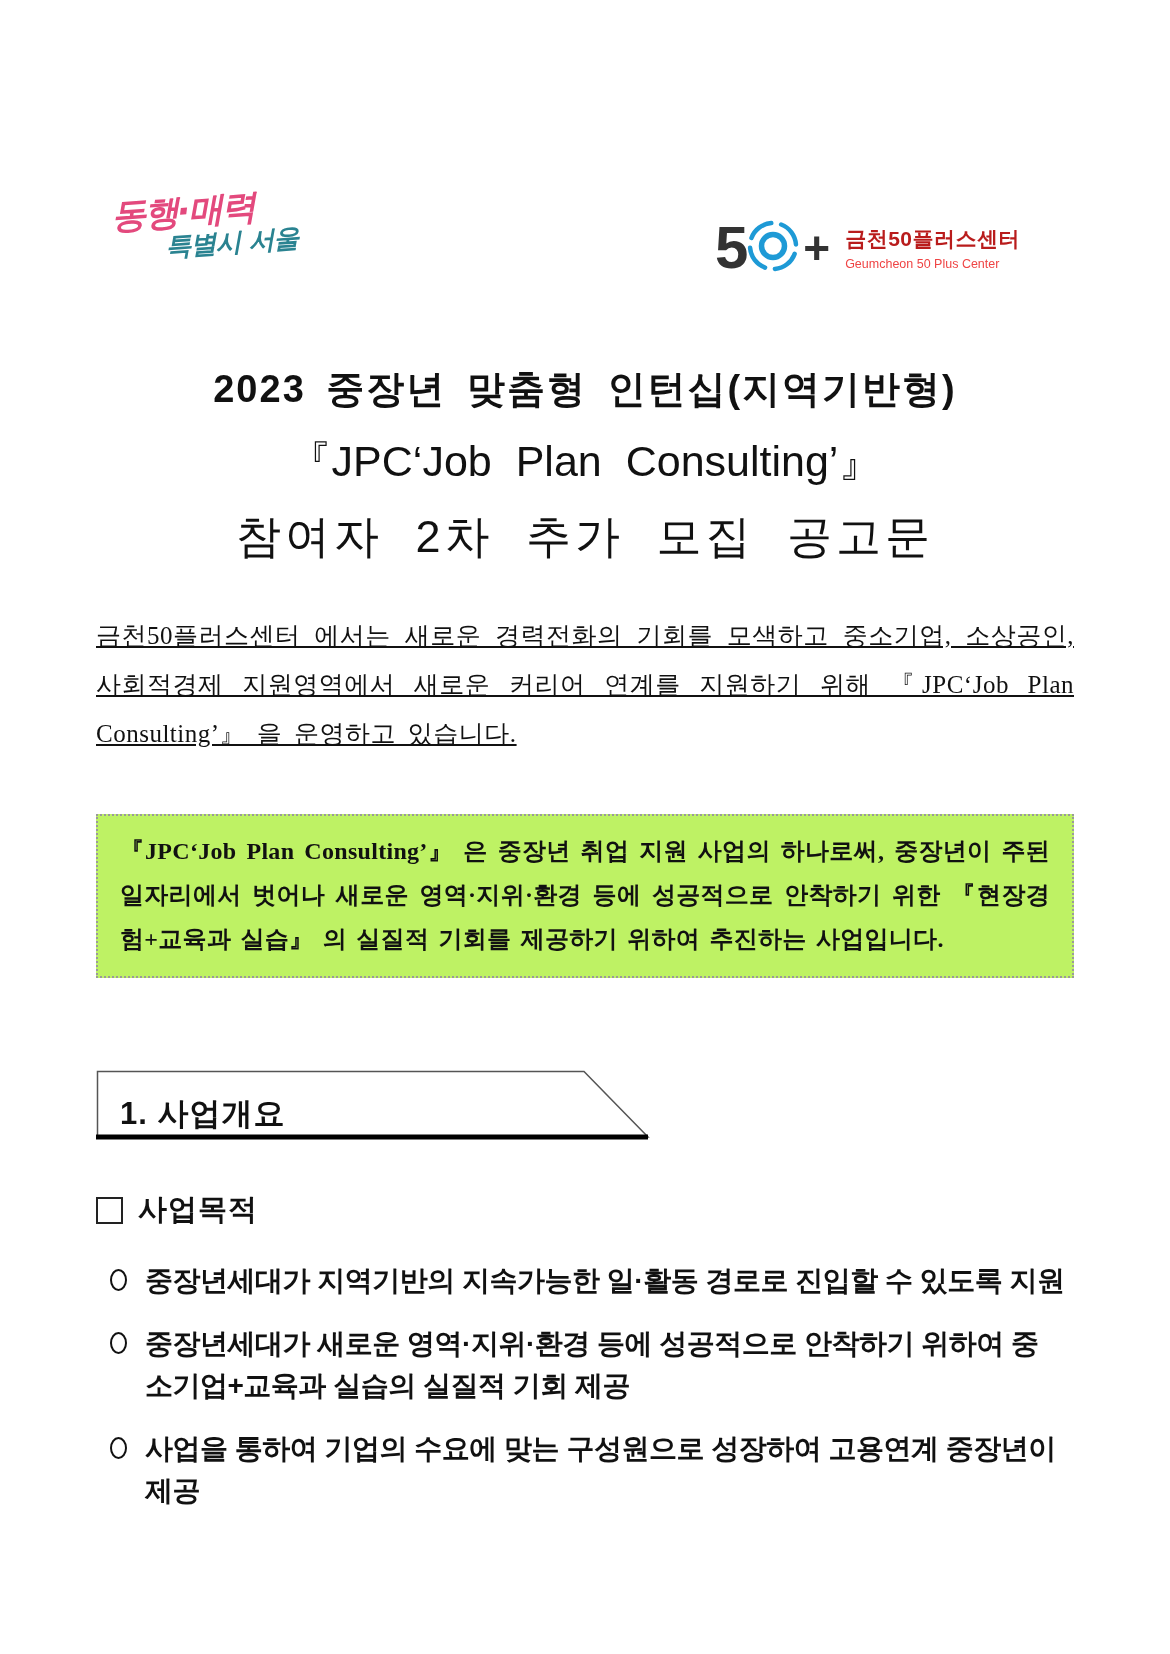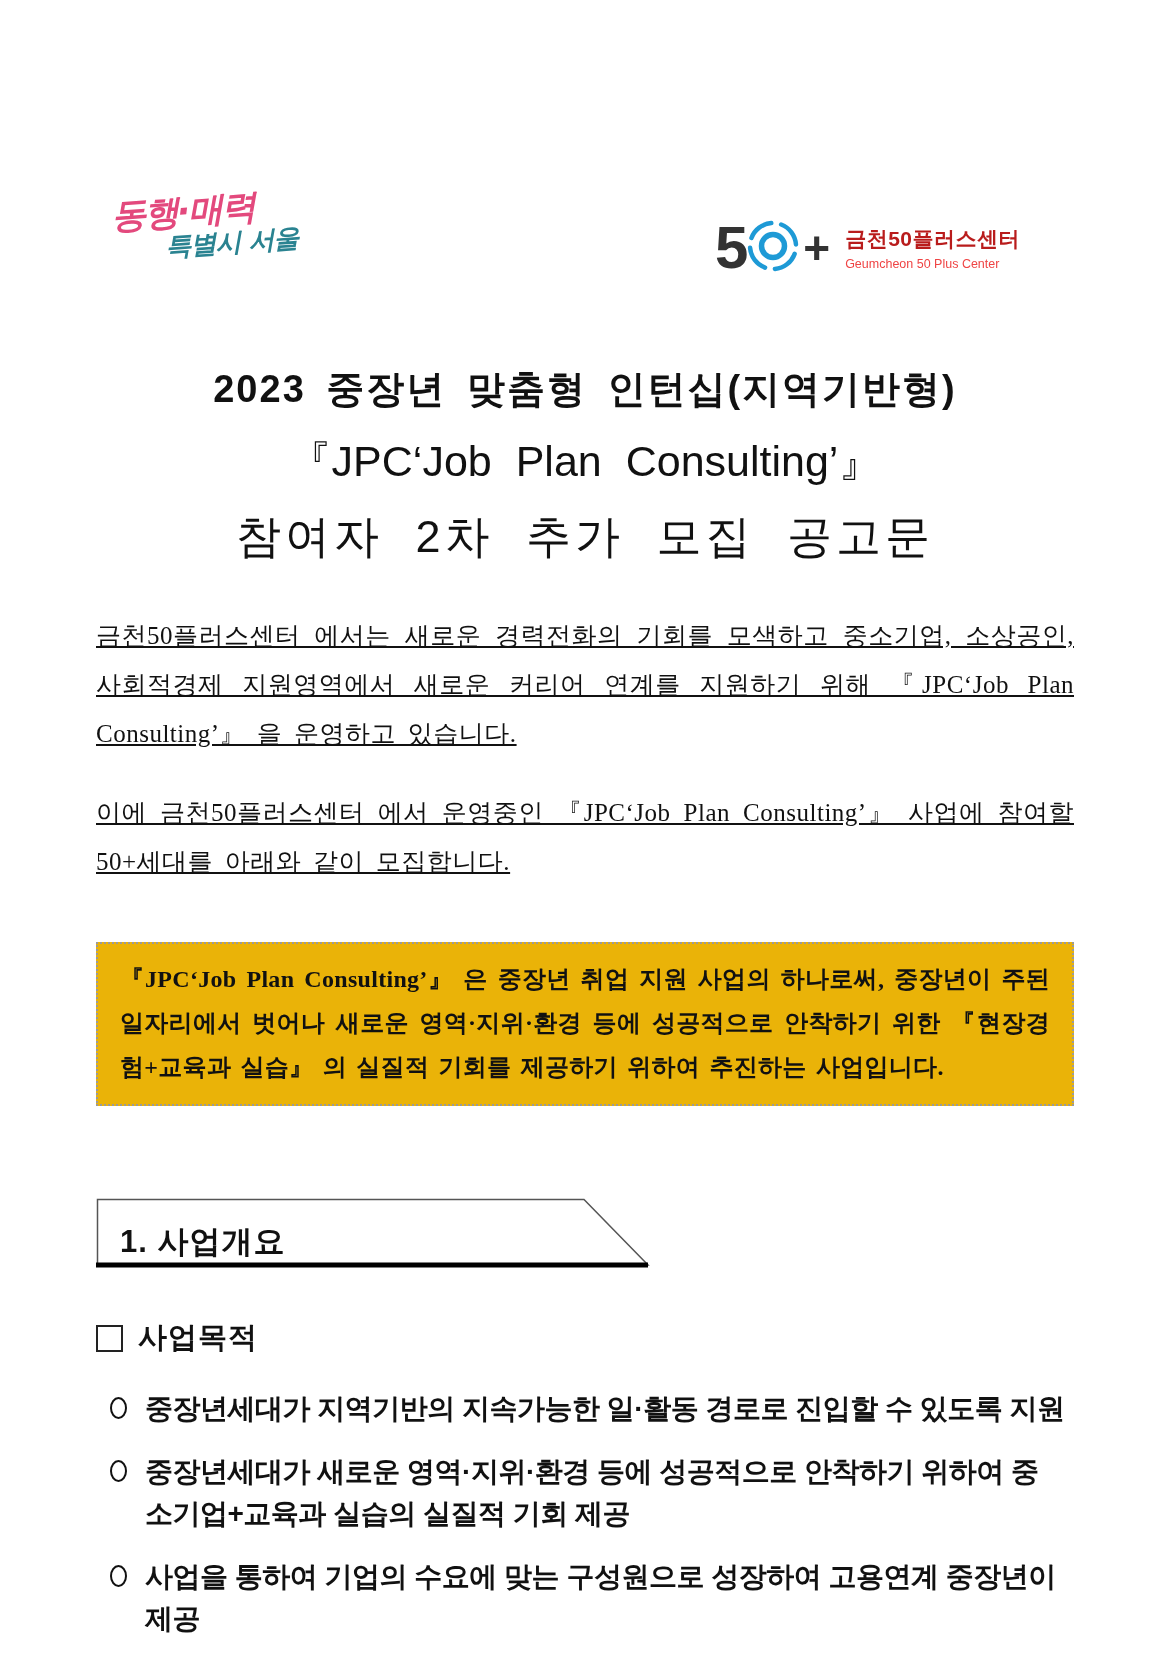--- a/index.html
+++ b/index.html
@@ -48,21 +48,21 @@
   .content { padding: 0 96px; }
   .para {
     font-size: 25px; line-height: 49px; text-align: justify;
     word-spacing: 5px; letter-spacing: 0.5px; text-decoration: underline;
   }
   .para.p1 { margin-top: 44px; }
   .para.p2 { margin-top: 30px; }
 
   .highlight-box {
     margin-top: 56px;
-    background: #eab308;
+    background: #bef264;
     border: 2px dotted #9a9a9a;
     padding: 13px 22px 15px 22px;
     font-size: 24px; line-height: 44px; font-weight: 600;
     text-align: justify; word-spacing: 3px; letter-spacing: 0.3px;
   }
 
   
   .section-header {
     position: relative; margin-top: 92px; margin-left: 0;
     width: 560px; height: 74px;
@@ -134,21 +134,20 @@
   <div class="title-block">
     <div class="t1">2023 중장년 맞춤형 인턴십(지역기반형)</div>
     <div class="t2">『JPC‘Job Plan Consulting’』</div>
     <div class="t3">참여자 2차 추가 모집 공고문</div>
   </div>
 
   <div class="content">
 
     <p class="para p1">금천50플러스센터 에서는 새로운 경력전화의 기회를 모색하고 중소기업, 소상공인, 사회적경제 지원영역에서 새로운 커리어 연계를 지원하기 위해 『JPC‘Job Plan Consulting’』 을 운영하고 있습니다.</p>
 
-    <p class="para p2">이에 금천50플러스센터 에서 운영중인 『JPC‘Job Plan Consulting’』 사업에 참여할 50+세대를 아래와 같이 모집합니다.</p>
 
     <div class="highlight-box">『JPC‘Job Plan Consulting’』 은 중장년 취업 지원 사업의 하나로써, 중장년이 주된 일자리에서 벗어나 새로운 영역·지위·환경 등에 성공적으로 안착하기 위한 『현장경험+교육과 실습』 의 실질적 기회를 제공하기 위하여 추진하는 사업입니다.</div>
 
     <div class="section-header">
       <svg width="560" height="74" viewBox="0 0 560 74">
         <polygon points="1.5,1.5 488,1.5 552,67 1.5,67" fill="#ffffff" stroke="#555" stroke-width="1.5"></polygon>
         <line x1="0" y1="67" x2="552" y2="67" stroke="#000" stroke-width="5"></line>
       </svg>
       <span class="label">1. 사업개요</span>
     </div>

